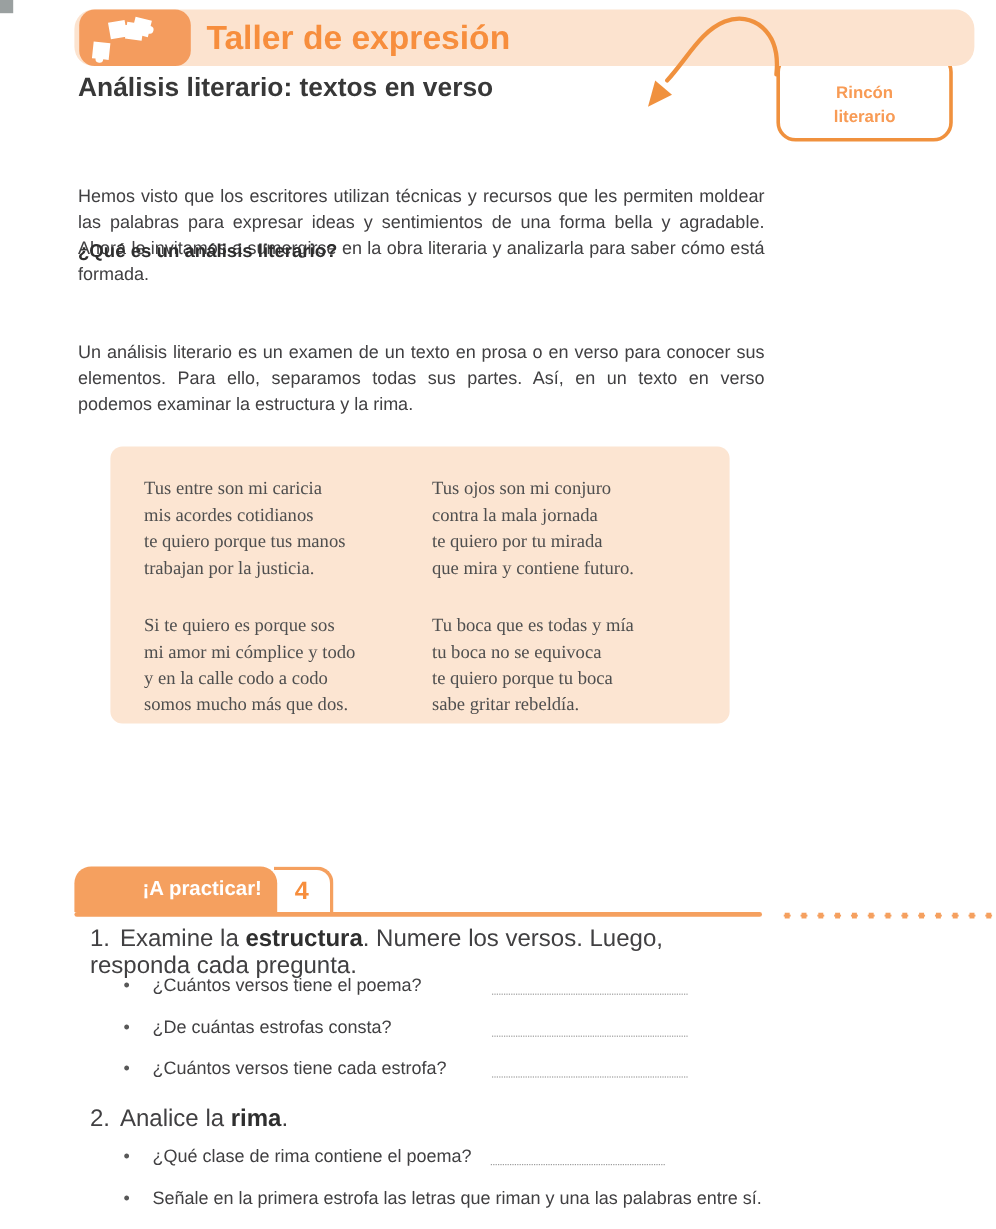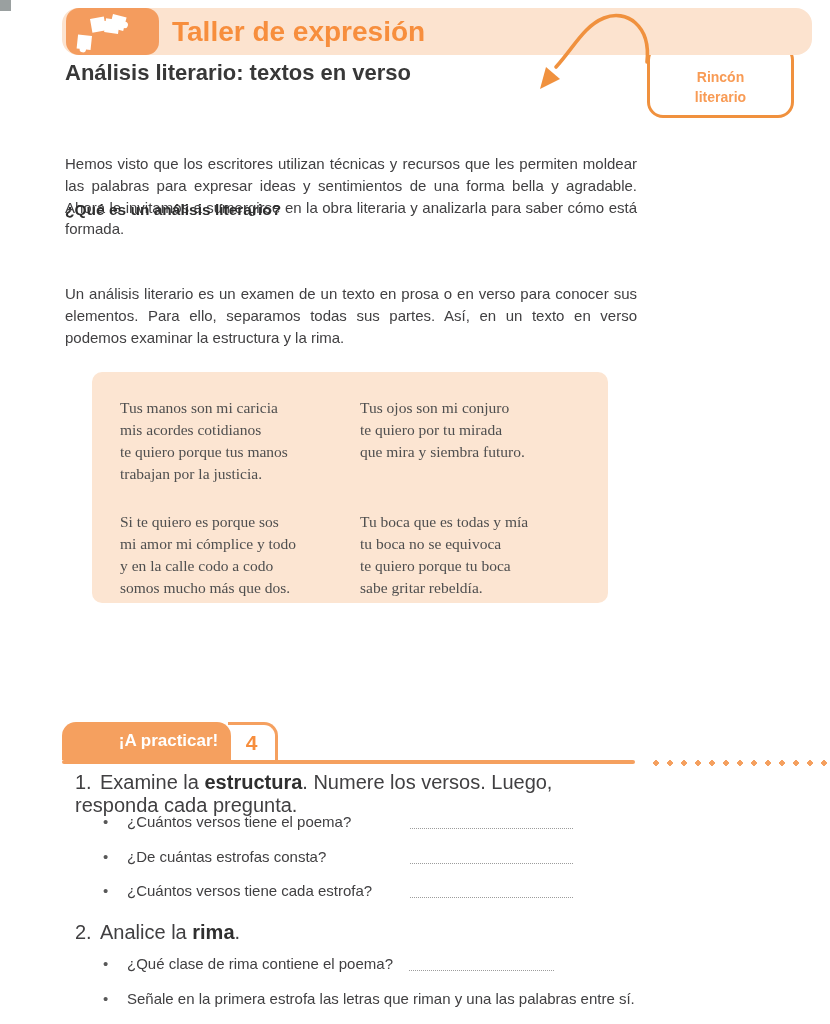--- a/index.html
+++ b/index.html
@@ -101,29 +101,30 @@
 
   <p class="para p1">Hemos visto que los escritores utilizan técnicas y recursos que les permiten moldear las palabras para expresar ideas y sentimientos de una forma bella y agradable. Ahora le invitamos a sumergirse en la obra literaria y analizarla para saber cómo está formada.</p>
 
   <h2 class="sub-heading">¿Qué es un análisis literario?</h2>
 
   <p class="para p2">Un análisis literario es un examen de un texto en prosa o en verso para conocer sus elementos. Para ello, separamos todas sus partes. Así, en un texto en verso podemos examinar la estructura y la rima.</p>
 
 
   <div class="poem-box">
     <div class="stanza">
-      <span>Tus manos son mi caricia</span>
+      <span>Tus entre son mi caricia</span>
       <span>mis acordes cotidianos</span>
       <span>te quiero porque tus manos</span>
       <span>trabajan por la justicia.</span>
     </div>
     <div class="stanza">
       <span>Tus ojos son mi conjuro</span>
+      <span>contra la mala jornada</span>
       <span>te quiero por tu mirada</span>
-      <span>que mira y siembra futuro.</span>
+      <span>que mira y contiene futuro.</span>
     </div>
     <div class="stanza">
       <span>Si te quiero es porque sos</span>
       <span>mi amor mi cómplice y todo</span>
       <span>y en la calle codo a codo</span>
       <span>somos mucho más que dos.</span>
     </div>
     <div class="stanza">
       <span>Tu boca que es todas y mía</span>
       <span>tu boca no se equivoca</span>

